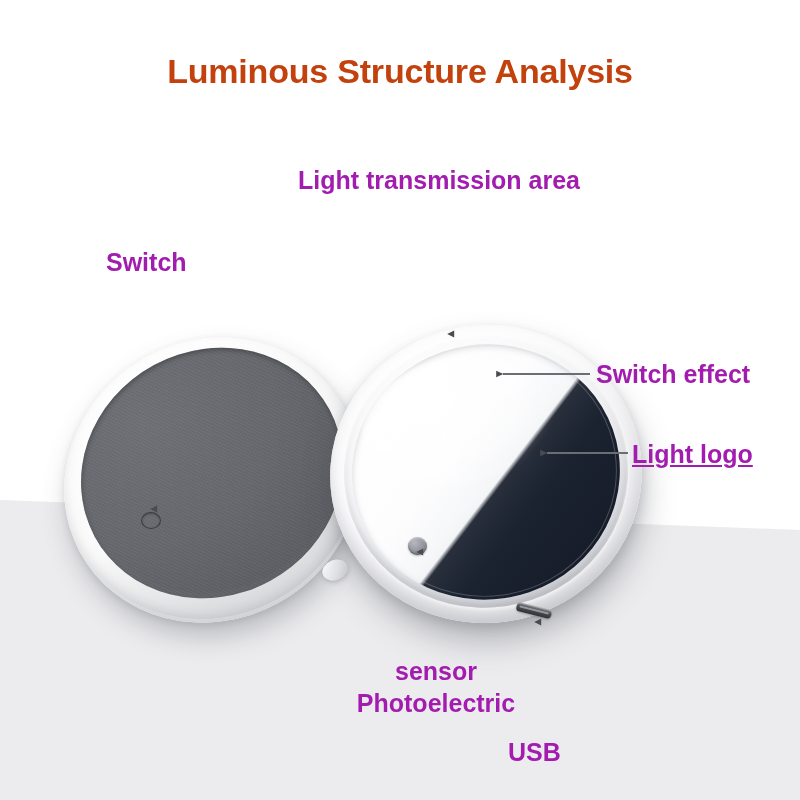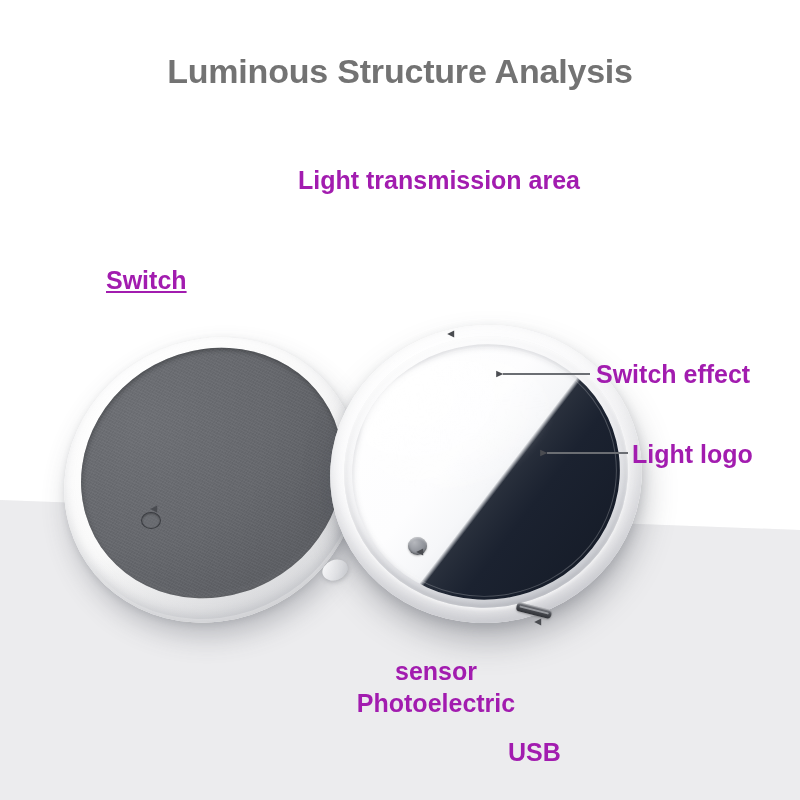--- a/index.html
+++ b/index.html
@@ -46,39 +46,39 @@
 
   
   .title {
     position: absolute;
     left: 0;
     top: 52px;
     width: 800px;
     text-align: center;
     font-size: 34px;
     font-weight: bold;
-    color: #737373;
+    color: #c2410c;
     letter-spacing: -0.2px;
   }
 
   
   .label {
     position: absolute;
     color: #a21caf;
     font-weight: bold;
     font-size: 25px;
     white-space: nowrap;
     line-height: 1.28;
   }
   .label.two-line { white-space: normal; text-align: center; }
 
   #label-light-transmission { left: 298px; top: 164px; }
-  #label-switch            { left: 106px; top: 264px; text-decoration: underline; }
+  #label-switch            { left: 106px; top: 246px; }
   #label-mirror            { left: 596px; top: 358px; }
-  #label-light-logo        { left: 632px; top: 438px; }
+  #label-light-logo        { left: 632px; top: 438px; text-decoration: underline; }
   #label-photoelectric     { left: 338px; top: 655px; width: 196px; }
   #label-usb               { left: 508px; top: 736px; }
 
   
   .leader {
     position: absolute;
     left: 0;
     top: 0;
     width: 800px;
     height: 800px;

